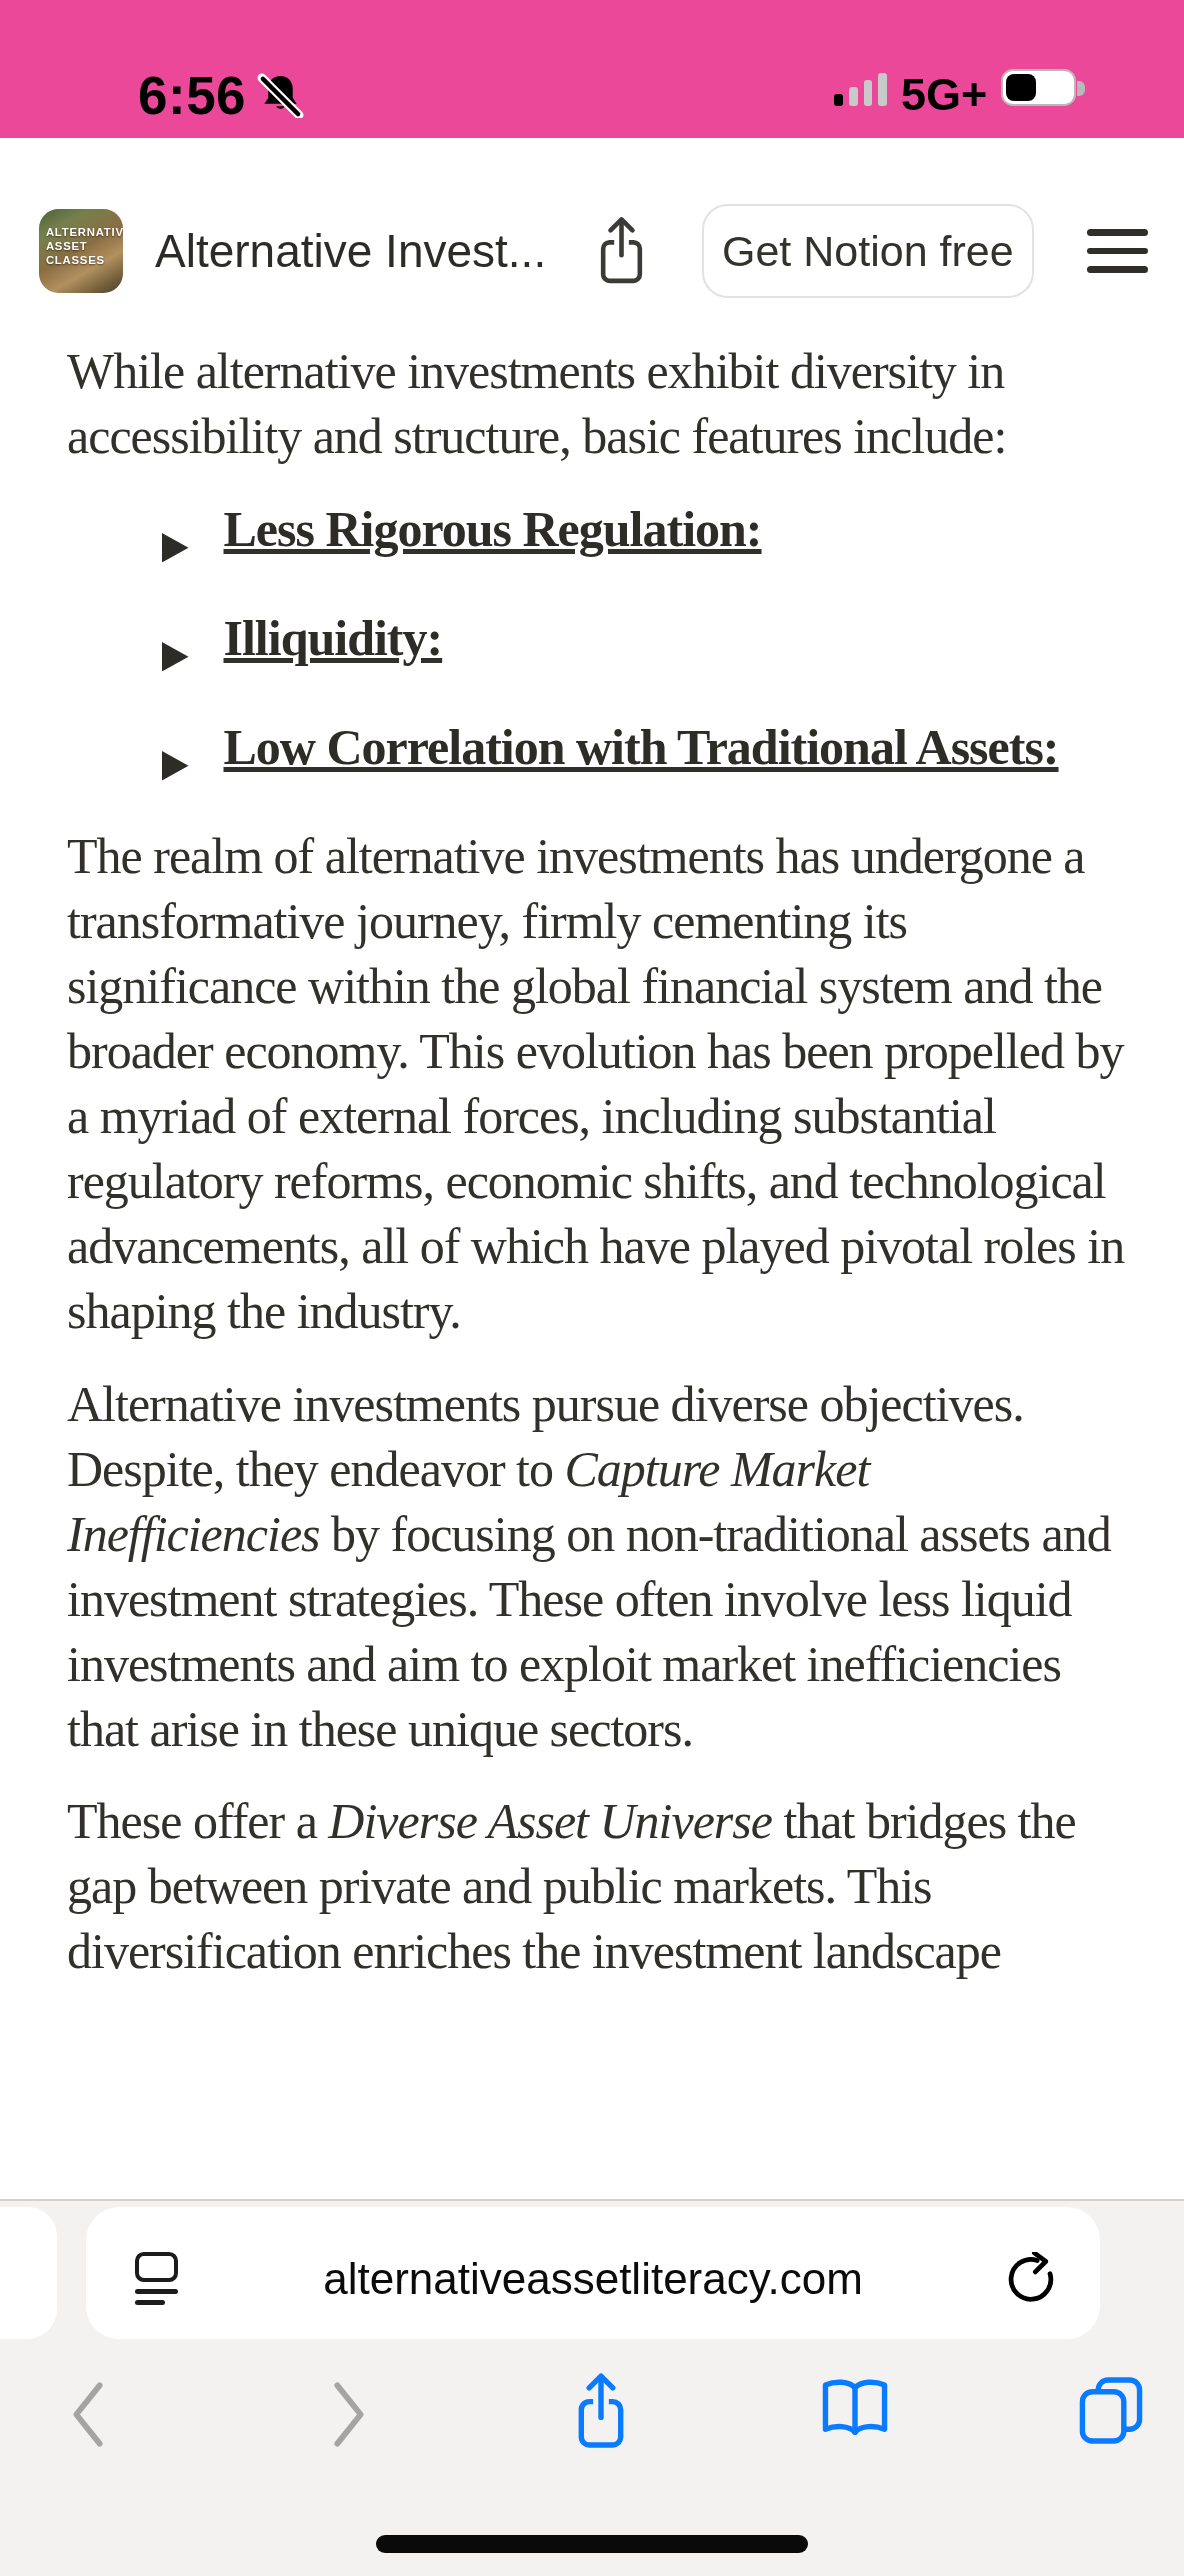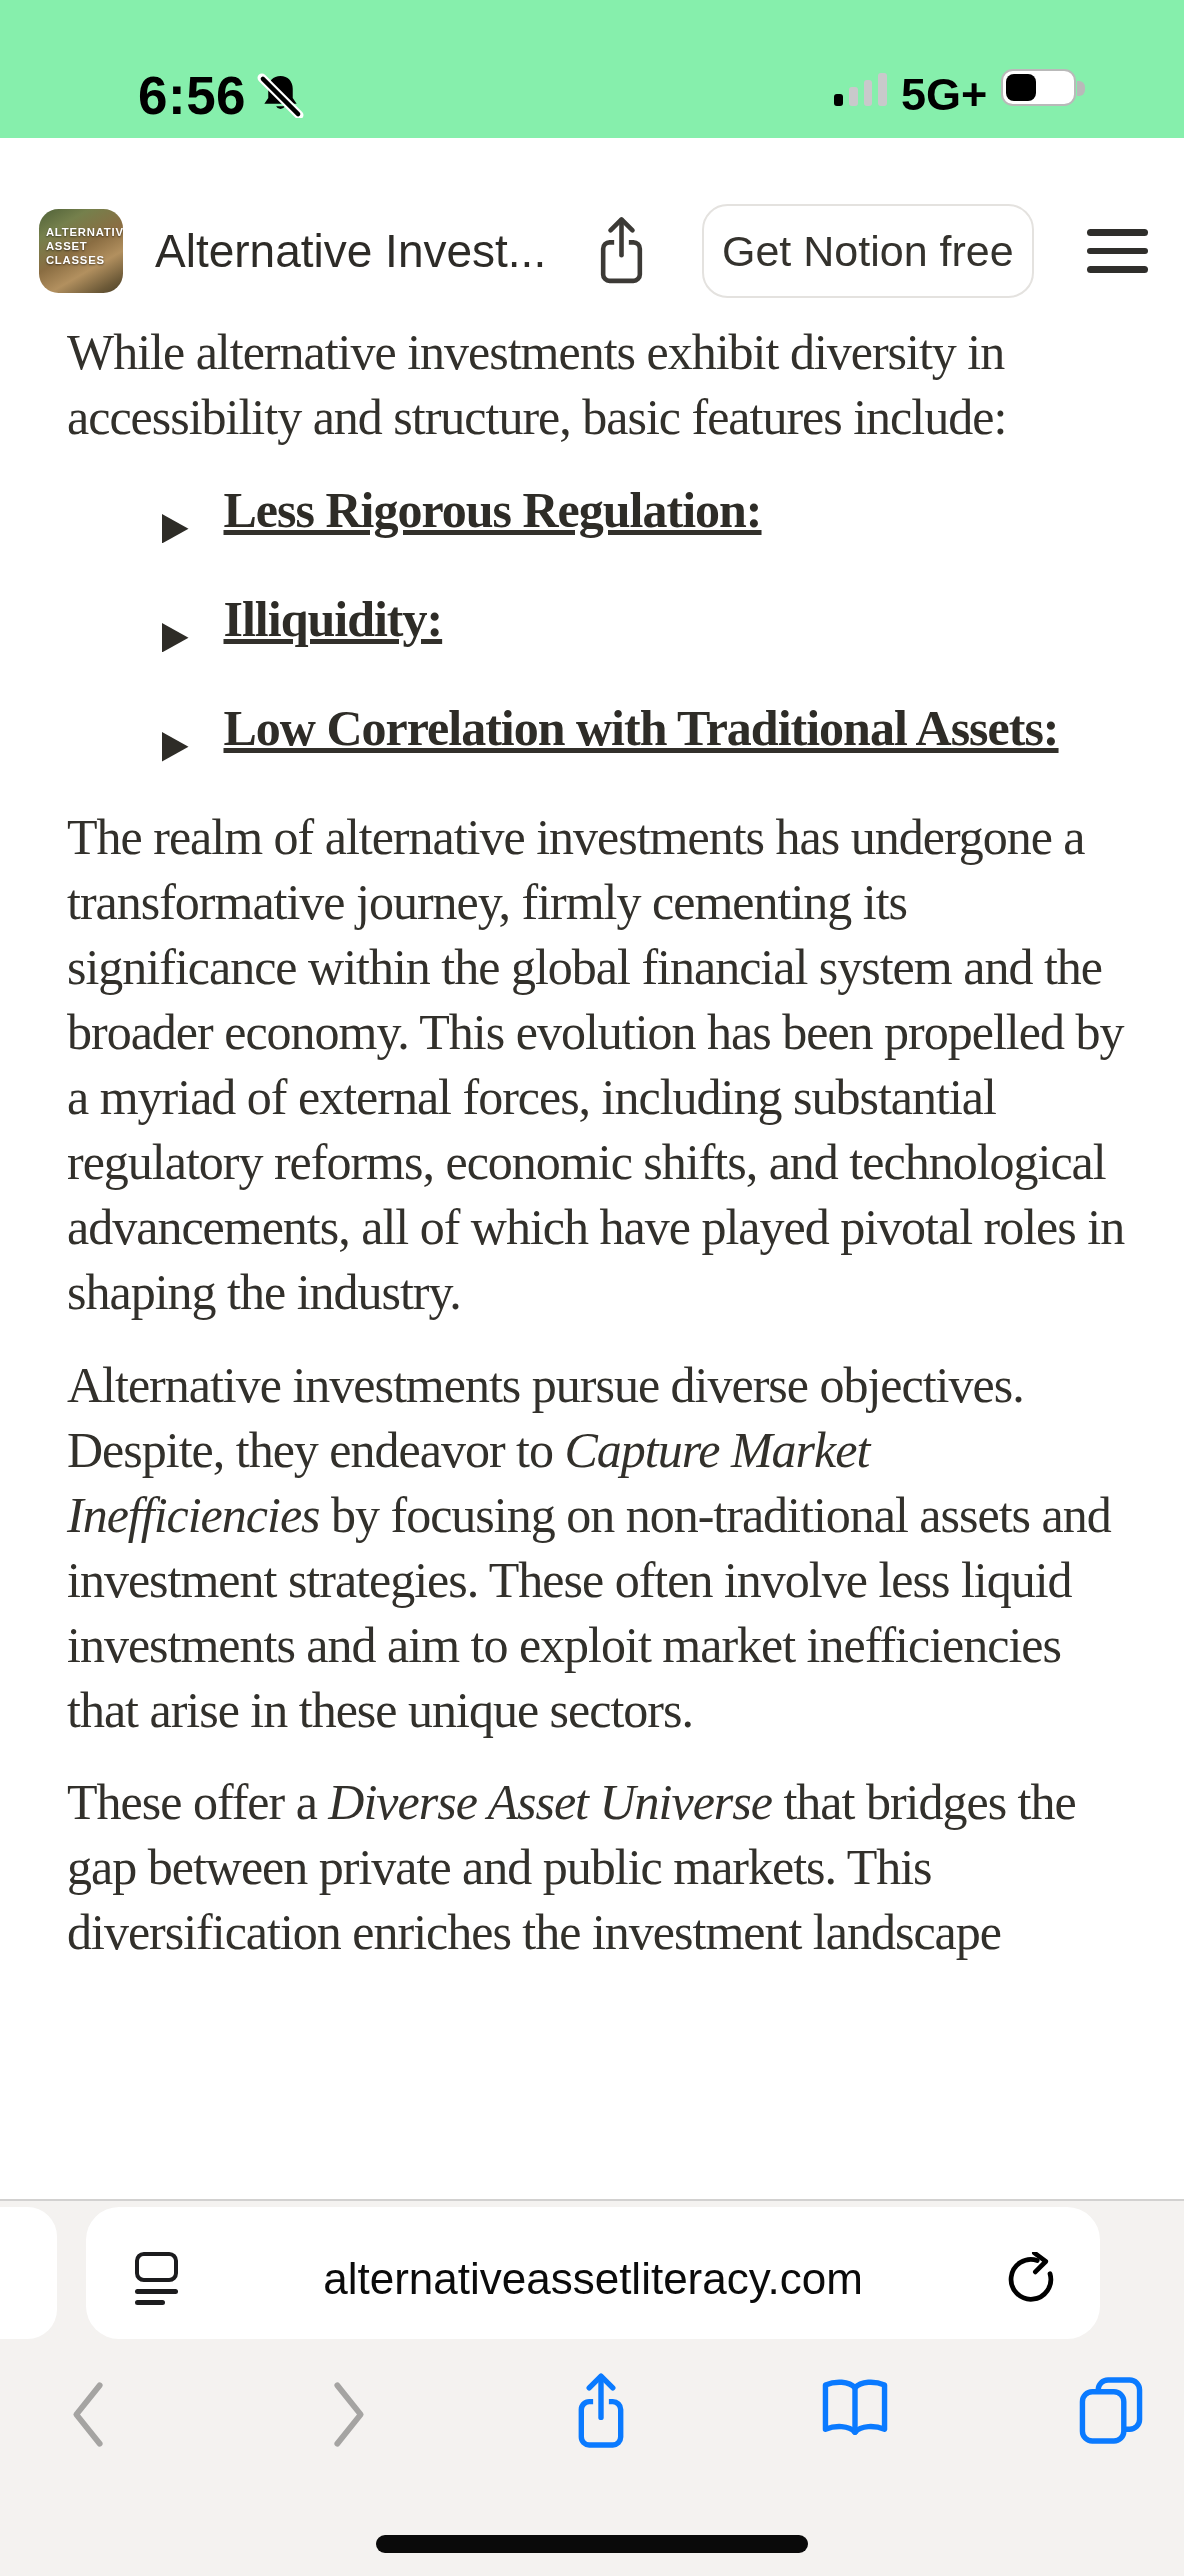--- a/index.html
+++ b/index.html
@@ -1,20 +1,20 @@
 <!DOCTYPE html>
 <html><head>
 <meta charset="utf-8">
 <style>
   html,body{margin:0;padding:0;background:#e9e9e9;}
   .screen{position:relative;width:1185px;height:2576px;background:#ffffff;overflow:hidden;
           font-family:"Liberation Sans","DejaVu Sans",sans-serif;color:#222;}
 
   
-  .statusbar{position:absolute;top:0;left:0;width:100%;height:138px;background:#86efac;}
+  .statusbar{position:absolute;top:0;left:0;width:100%;height:138px;background:#ec4899;}
   .sb-time{position:absolute;left:138px;top:65px;font-size:53px;font-weight:700;color:#000;letter-spacing:0.5px;}
   .sb-bell{position:absolute;left:257px;top:71px;width:47px;height:47px;}
   .sb-right{position:absolute;right:100px;top:69px;display:flex;align-items:flex-start;gap:13.8px;}
   .sb-signal{position:relative;width:53px;height:43px;}
   .sb-signal i{position:absolute;bottom:5.9px;width:8.8px;border-radius:2.9px;background:#c9c9cb;}
   .sb-signal i.b1{left:0;height:11.8px;background:#000;}
   .sb-signal i.b2{left:14.7px;height:19.6px;}
   .sb-signal i.b3{left:29.5px;height:26.5px;}
   .sb-signal i.b4{left:44px;height:33px;}
   .sb-net{font-size:45px;font-weight:700;color:#000;letter-spacing:0px;}
@@ -32,21 +32,21 @@
   .page-icon .cap{position:absolute;left:6.9px;top:15.7px;width:75px;color:#fff;font-size:11.3px;line-height:14.2px;
                   font-weight:700;letter-spacing:0.8px;text-shadow:0 1px 2px rgba(0,0,0,.55);}
   .ntitle{margin-left:32px;width:388px;font-size:46px;font-weight:500;color:#2d2b27;white-space:nowrap;overflow:hidden;flex:none;}
   .share-btn{margin-left:49px;width:59px;height:79px;flex:none;display:flex;align-items:center;justify-content:center;}
   .cta{margin-left:51px;flex:none;height:90px;padding:0 18px;border:2.5px solid #e4e2df;border-radius:25.5px;
        background:#fff;display:flex;align-items:center;font-size:43px;color:#34322d;}
   .hamburger{margin-left:53px;flex:none;width:61px;height:51px;display:flex;flex-direction:column;justify-content:space-between;padding:3.9px 0;box-sizing:border-box;}
   .hamburger i{display:block;height:6.9px;border-radius:3.9px;background:#2f2e2b;}
 
   
-  .content{position:absolute;top:320px;left:0;width:1185px;height:1860px;overflow:hidden;
+  .content{position:absolute;top:339px;left:0;width:1185px;height:1860px;overflow:hidden;
            padding:0 55px 0 67px;box-sizing:border-box;
            font-family:"Liberation Serif","DejaVu Serif",serif;font-size:50px;line-height:65px;
            color:#32302b;letter-spacing:-0.02em;}
   .content p{margin:0 0 27.5px 0;}
   .content .it{font-style:italic;}
   .blist{margin:0 0 27.5px 0;padding:0;list-style:none;}
   .blist li{display:flex;margin:0 0 27.5px 0;padding-left:95px;text-decoration:underline;}
   .blist .marker{flex:none;width:26.5px;margin-right:35px;padding-top:16.7px;}
   .blist .btxt{font-weight:700;color:#2e2c27;}
 

